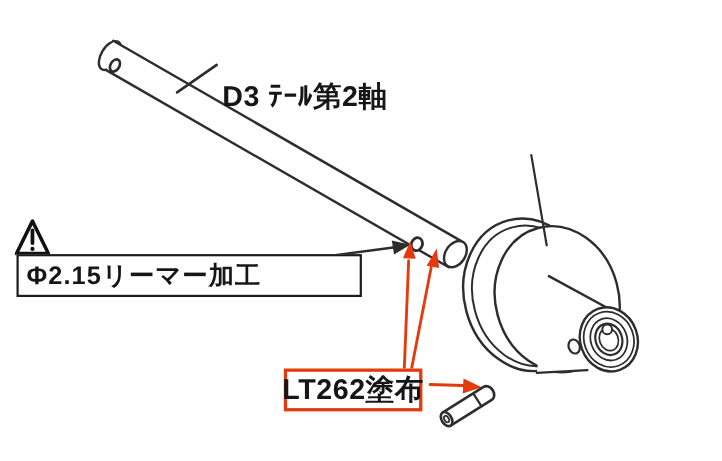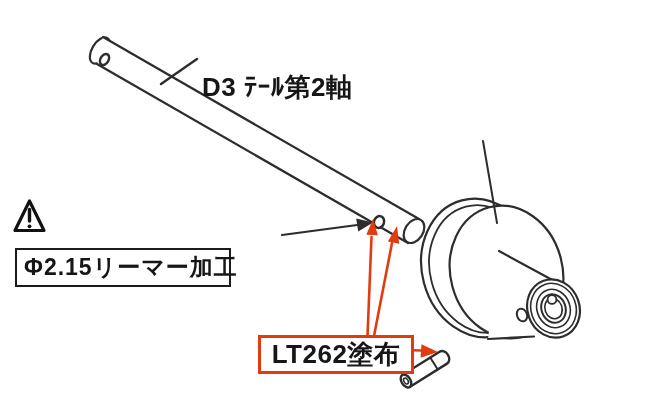--- a/index.html
+++ b/index.html
@@ -21,27 +21,27 @@
   .label-d3{left:202px;top:26px;font-size:26px;letter-spacing:0.5px;margin-top:44px;}
   .label-els{left:428px;top:106px;font-size:23px;letter-spacing:0.5px;}
   .note-box{
     position:absolute;
     background:#ffffff;
     display:flex;align-items:center;
     white-space:nowrap;
     box-sizing:border-box;
   }
   .note-reamer{
-    left:15px;top:248px;width:216px;height:39px;
+    left:15px;top:231px;width:314px;height:39px;
     border:2.5px solid #1b1b1b;
     font-size:23px;font-weight:600;
     padding-left:7px;letter-spacing:1px;
   }
   .note-lt262{
-    left:258px;top:335px;width:156px;height:39px;
+    left:258px;top:335px;width:126px;height:39px;
     border:3px solid #e33b10;
     font-size:26px;font-weight:bold;
     justify-content:center;letter-spacing:0.5px;
   }
 </style>
 </head>
 <body>
 
 <div class="stage">
 

